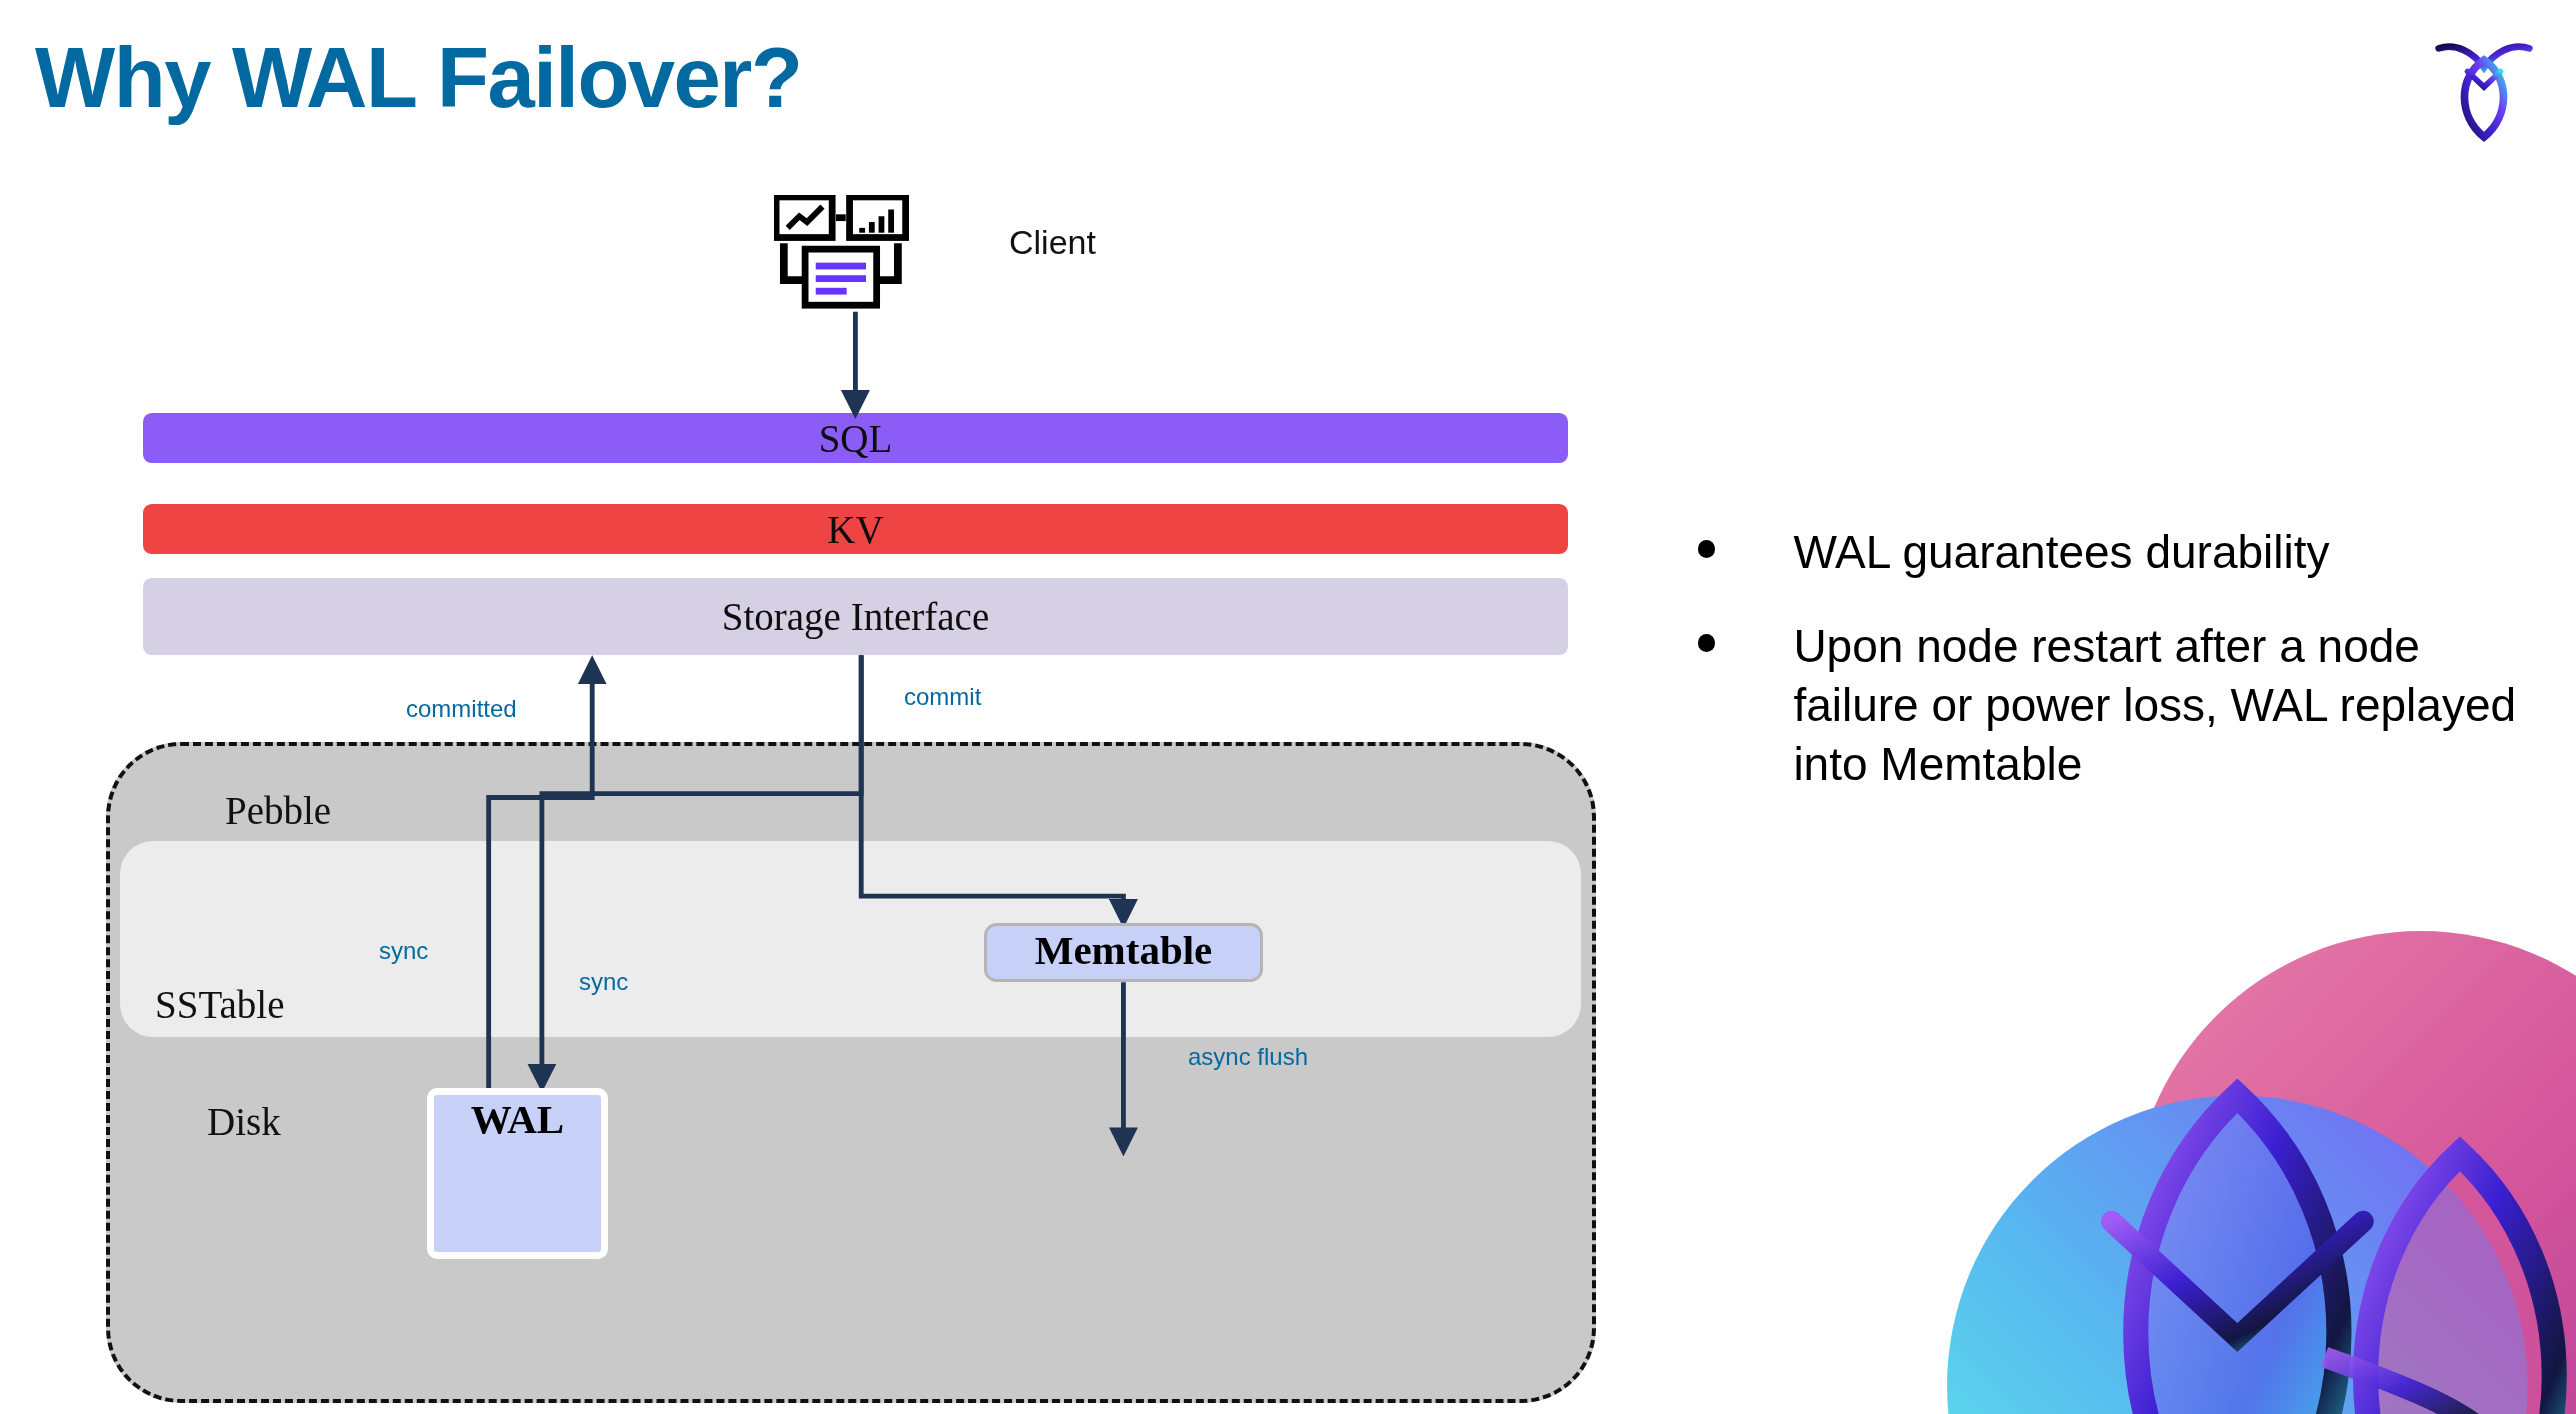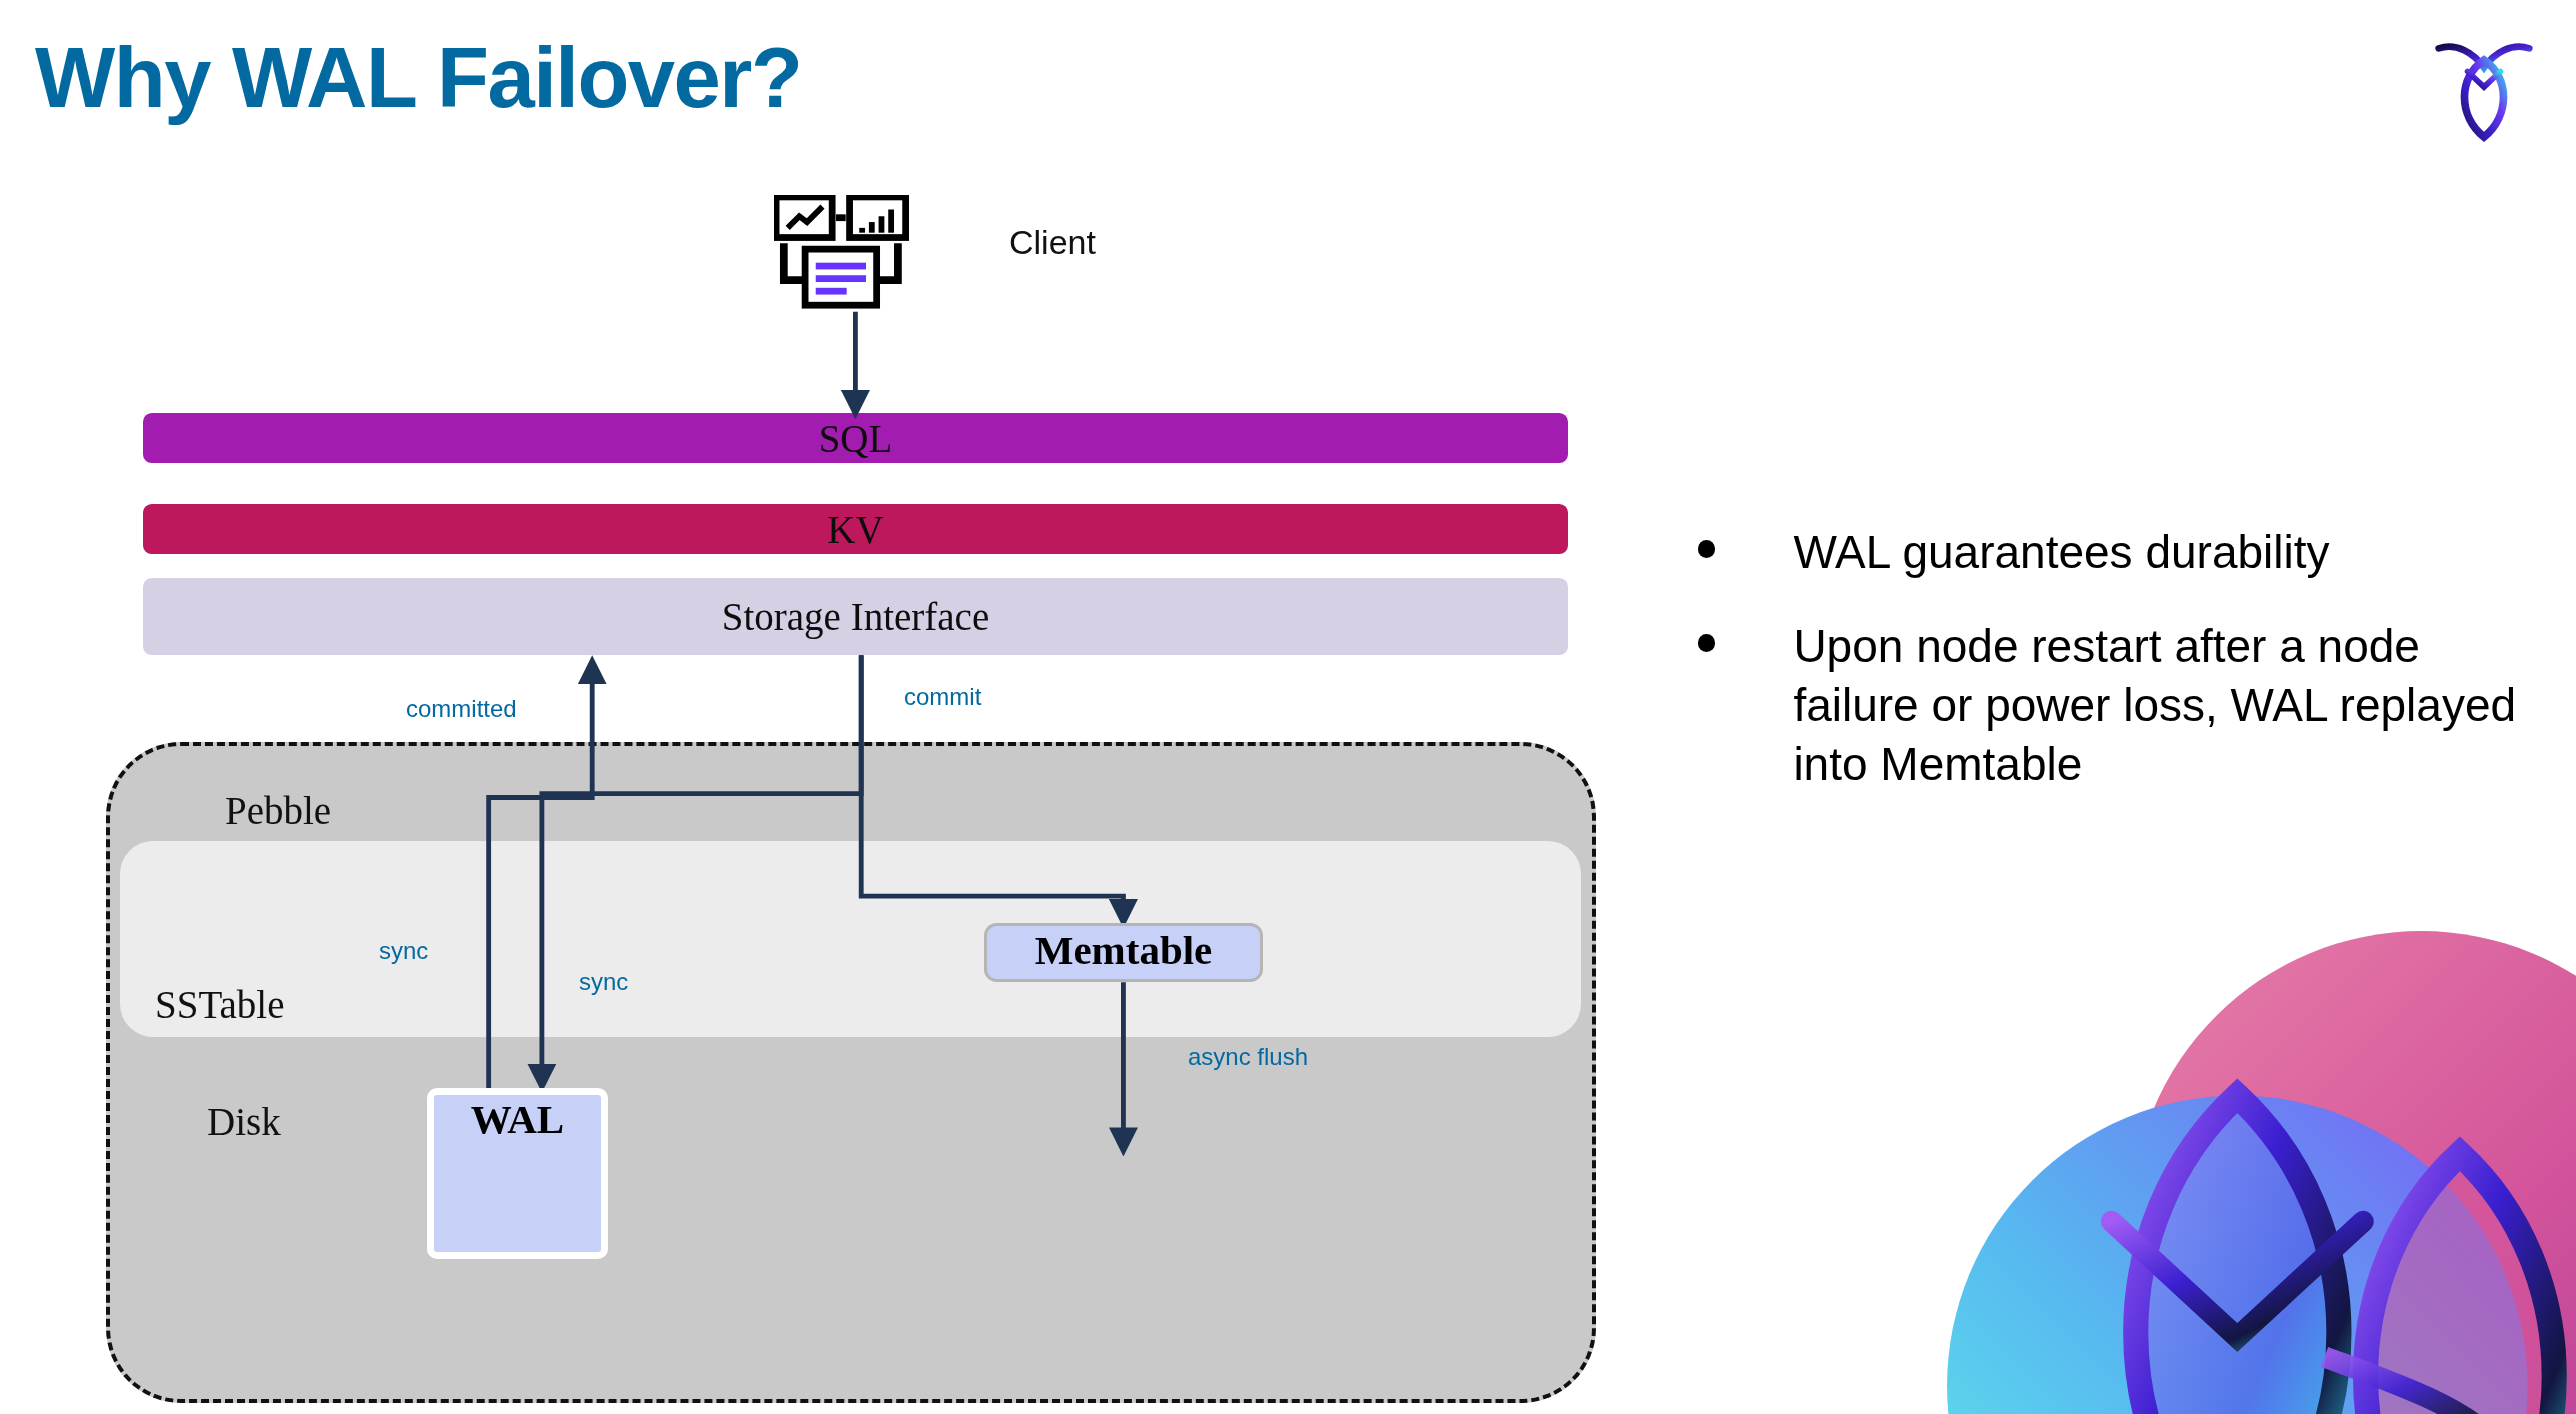--- a/index.html
+++ b/index.html
@@ -321,24 +321,24 @@
       <path d="M128,50 L128,88 L108,88" fill="none" stroke="#000000" stroke-width="8"></path>
 
       <rect x="32" y="56" width="74" height="58" fill="#ffffff" stroke="#000000" stroke-width="7"></rect>
       <rect x="43" y="70" width="52" height="7" fill="#6633ff"></rect>
       <rect x="43" y="83" width="52" height="7" fill="#6633ff"></rect>
       <rect x="43" y="96" width="32" height="7" fill="#6633ff"></rect>
     </svg>
   </div>
   <div id="client-label">Client</div>
 
-  <div class="stack-bar" id="bar-sql" style="background:#a21caf">
+  <div class="stack-bar" id="bar-sql" style="background:#8b5cf6">
     <span>SQL</span>
   </div>
-  <div class="stack-bar" id="bar-kv" style="background:#be185d">
+  <div class="stack-bar" id="bar-kv" style="background:#ef4444">
     <span>KV</span>
   </div>
   <div class="stack-bar" id="bar-storage" style="background:#d6d0e5">
     <span>Storage Interface</span>
   </div>
 
   <div id="pebble-container"></div>
   <div id="pebble-label">Pebble</div>
 
   <div id="memory-band"></div>

